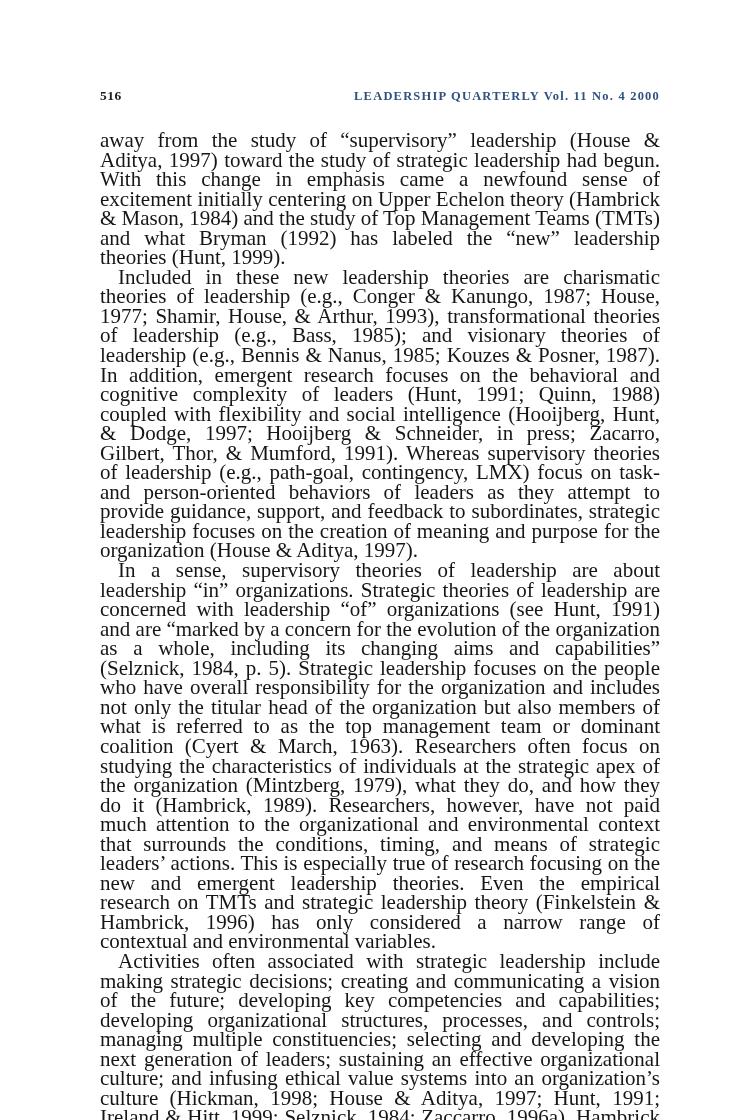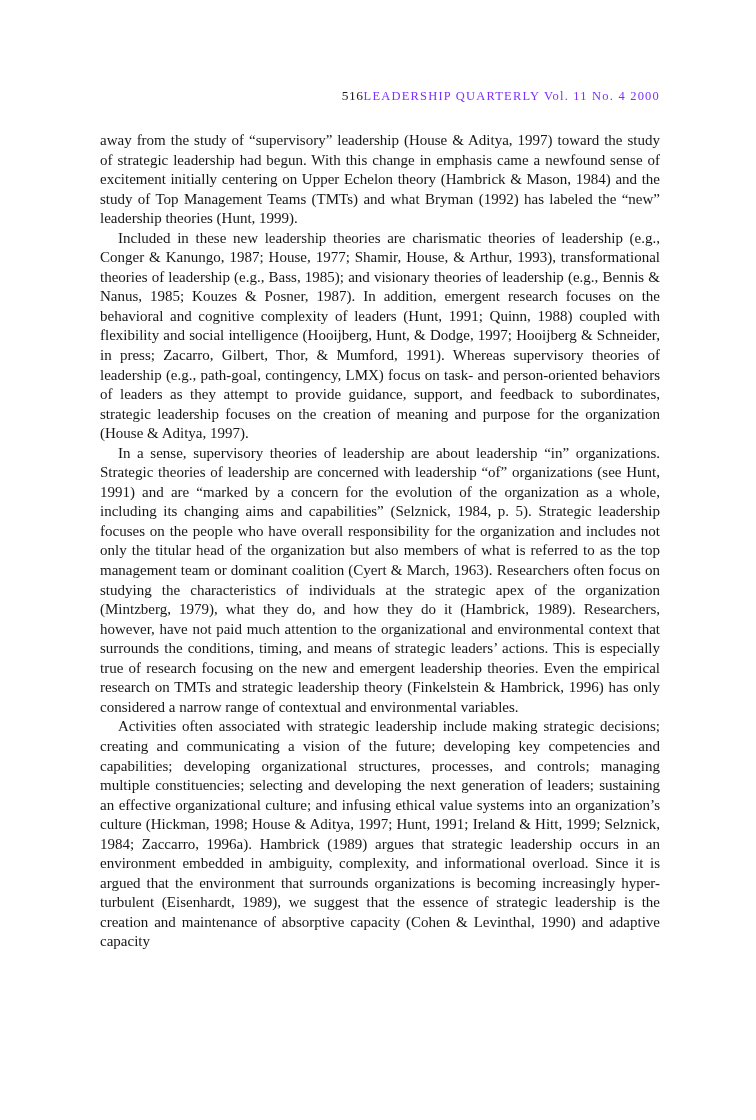--- a/index.html
+++ b/index.html
@@ -9,39 +9,40 @@
     height: 1120px;
     background: #ffffff;
     box-sizing: border-box;
     padding: 88px 96px 0 100px;
     color: #161616;
     font-family: "Liberation Serif", "DejaVu Serif", serif;
     overflow: hidden;
   }
   .page-header {
     display: flex;
-    justify-content: flex-end;
+    justify-content: space-between;
     align-items: baseline;
     font-size: 13.5px;
     color: #1c1c1c;
     margin-bottom: 27px;
+    font-weight: bold;
   }
   .page-number { letter-spacing: 0.5px; }
   .journal-line {
     font-size: 12.5px;
     letter-spacing: 1.2px;
-    color: #6d28d9;
+    color: #0c4a6e;
     
     filter: blur(0.4px) contrast(1.6);
     opacity: 0.82;
     transform: scaleY(1.05);
   }
   .article-body p {
     margin: 0;
-    font-size: 15px;
+    font-size: 21px;
     line-height: 19.55px;
     text-align: justify;
     text-justify: inter-word;
     color: #161616;
   }
   .article-body p.indent { text-indent: 18px; font-family: Liberation Serif, serif; }
 </style>
 </head>
 <body>
 

